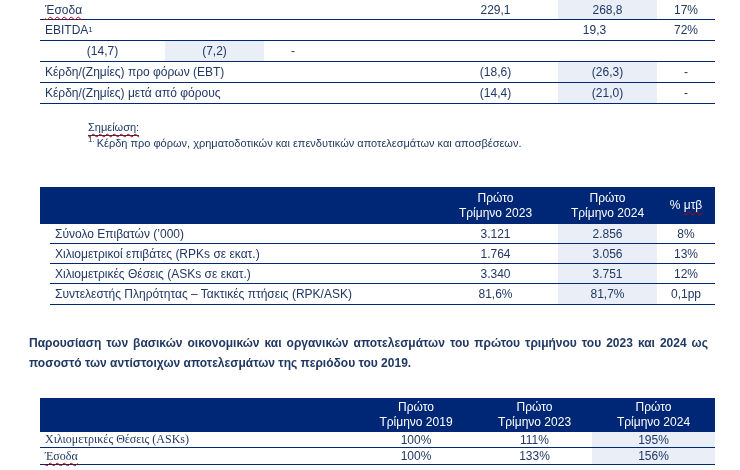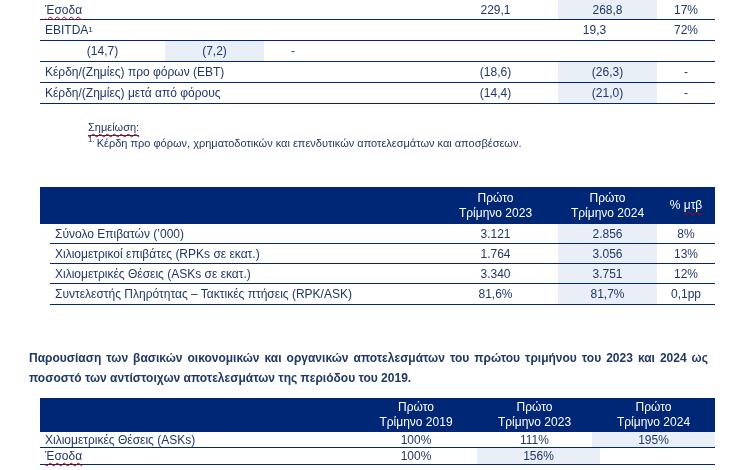--- a/index.html
+++ b/index.html
@@ -35,34 +35,34 @@
   
   .t2{top:187px;}
   .t2 .thead{height:37px;}
   .t2 .trow{height:20px;margin-left:10px;}
   .t2 .trow.r3{height:21px;}
   
   .t3{top:398px;}
   .t3 .thead{height:34px;}
   .t3 .trow{height:16px;}
   .t3 .trow.r1{height:17px;}
-  .t3 .lblc{flex:0 0 315px;}
+  .t3 .lblc{flex:0 0 315px;font-family:Liberation Serif, serif;}
   .t3 .c1{width:122px;}
   .t3 .c2{width:115px;}
   .t3 .c3{width:123px;}
   
   .note{position:absolute;left:40px;top:120px;font-size:11px;line-height:15px;margin-left:48px;}
   .note-head{display:inline-block;border-bottom:1px solid var(--text-navy);}
   
   .sq{text-decoration-line:underline;text-decoration-style:wavy;
       text-decoration-color:var(--red);text-decoration-thickness:1px;text-underline-offset:2px;}
   sup{font-size:8px;line-height:0;}
   .note sup{margin-right:2px;}
   
-  .para{position:absolute;left:29px;top:348px;width:679px;font-size:12px;font-weight:bold;
+  .para{position:absolute;left:29px;top:333px;width:679px;font-size:12px;font-weight:bold;
         line-height:20px;text-align:justify;}
 </style>
 </head>
 <body>
 
 <div class="page">
 
   <div class="tbl t1">
     <div class="trow r0">
       <div class="cell lblc">
@@ -167,17 +167,18 @@
       <div class="cell lblc">Χιλιομετρικές Θέσεις (ASKs)</div>
       <div class="cell c1">100%</div>
       <div class="cell c2">111%</div>
       <div class="cell c3 blue">195%</div>
     </div>
     <div class="trow r1">
       <div class="cell lblc">
           <span class="sq">Έσοδα</span>
         </div>
       <div class="cell c1">100%</div>
+      <div class="cell c2">133%</div>
       <div class="cell c3 blue">156%</div>
     </div>
   </div>
 
 </div>
 
 </body></html>

